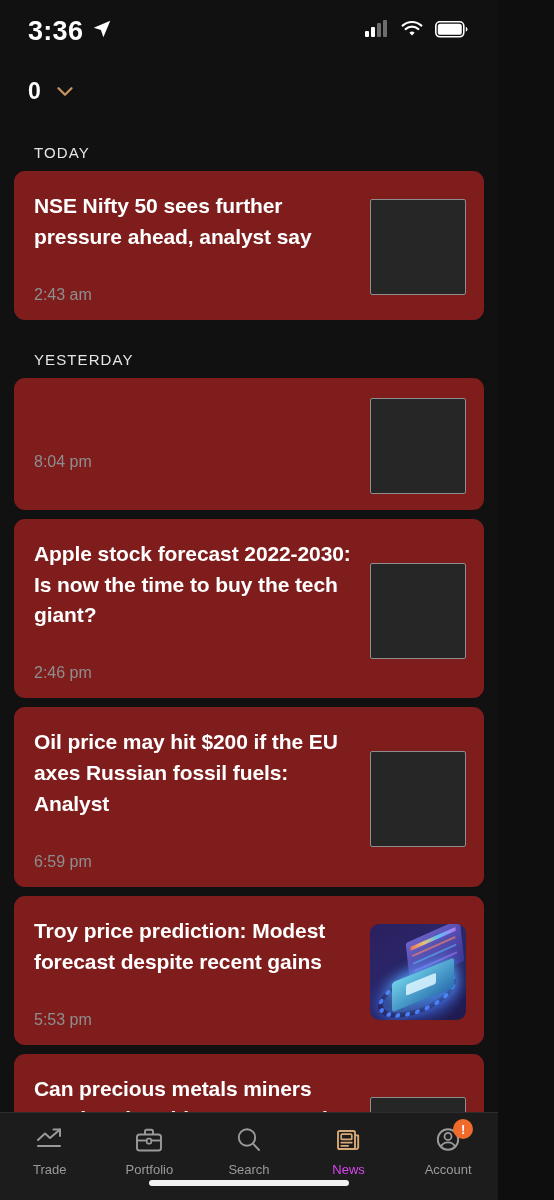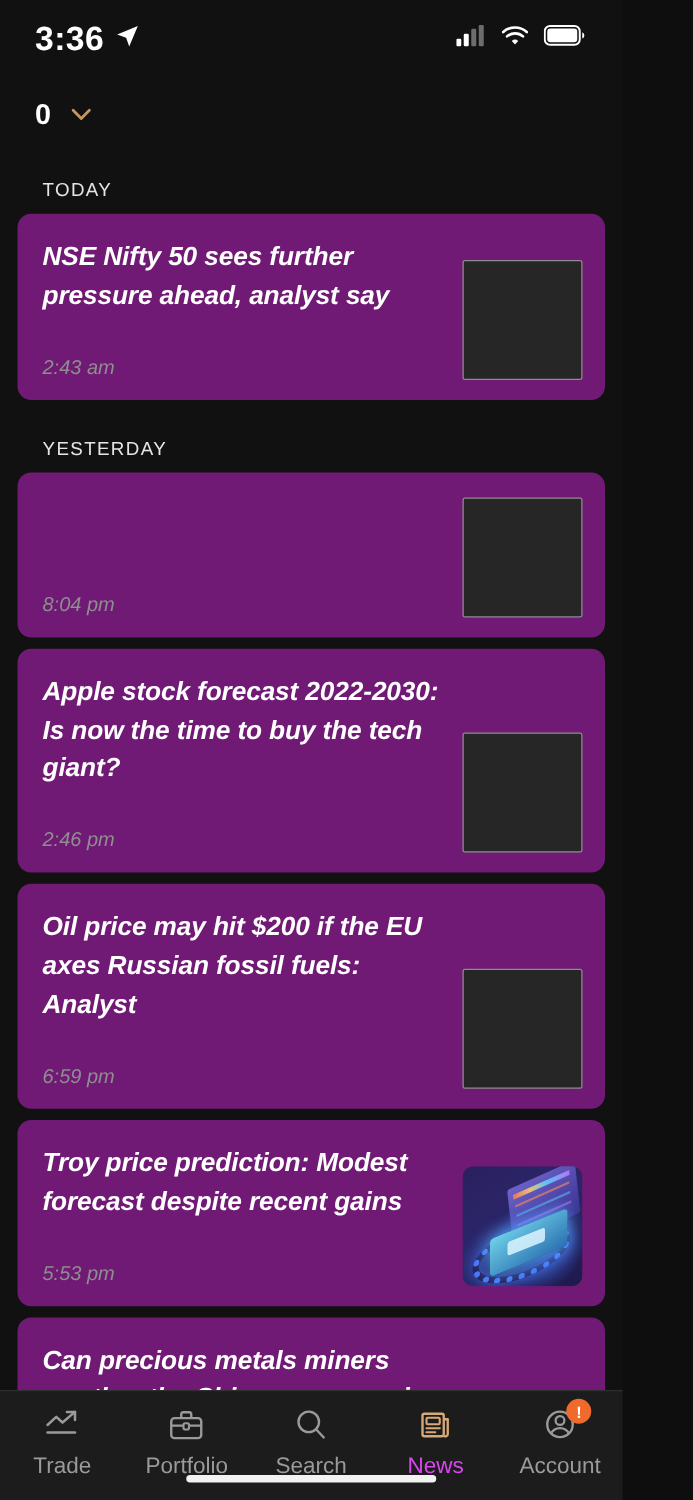--- a/index.html
+++ b/index.html
@@ -31,27 +31,26 @@
 
   
   .content { flex:1 1 auto; overflow:hidden; padding:0 14px; }
   .section-label {
     color:#e5e5e5; font-size:15px; letter-spacing:1.1px;
     padding:24px 0 10px 20px; font-weight:400;
   }
   .section-label.tight { padding-top:22px; }
 
   .card {
-    background:#701a75;
+    background:#7f1d1d;
     border-radius:11px;
     margin-bottom:9px;
     padding:20px 18px 16px 20px;
-    display:flex; align-items:flex-end; gap:14px;
+    display:flex; align-items:center; gap:14px;
     min-height:118px;
-    font-style:italic;
   }
   .card-body { flex:1 1 auto; min-width:0; }
   .card-title {
     color:#ffffff; font-size:21px; font-weight:700;
     line-height:1.47; letter-spacing:-.1px;
   }
   .card-time { color:#8e8e8e; font-size:16px; margin-top:33px; }
 
   .thumb {
     flex:0 0 96px; width:96px; height:96px;
@@ -96,21 +95,21 @@
   }
 
   
   .tabbar {
     flex:0 0 88px; height:88px;
     background:#1c1c1c;
     border-top:1px solid #2e2e2e;
     display:flex; align-items:flex-start; padding-top:12px;
   }
   .tab { flex:1 1 0; display:flex; flex-direction:column; align-items:center; gap:7px; position:relative; }
-  .tab-label { font-size:18px; color:#9a9a9a; }
+  .tab-label { font-size:13px; color:#9a9a9a; }
   .tab.active .tab-label { color:#d946ef; }
   .tab-icon { position:relative; width:32px; height:30px; display:flex; align-items:center; justify-content:center; }
   .badge {
     position:absolute; right:-9px; top:-6px;
     width:20px; height:20px; border-radius:50%;
     background:#ef6a2b; color:#ffffff;
     font-size:13px; font-weight:700;
     display:flex; align-items:center; justify-content:center;
     line-height:1;
   }

